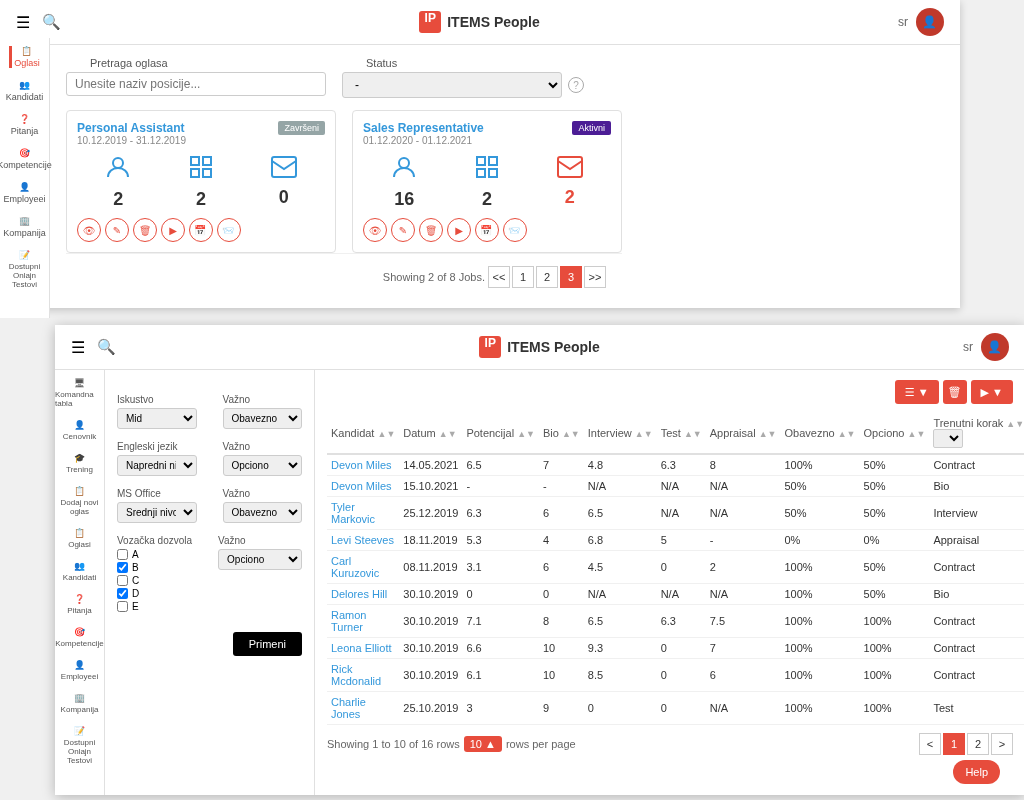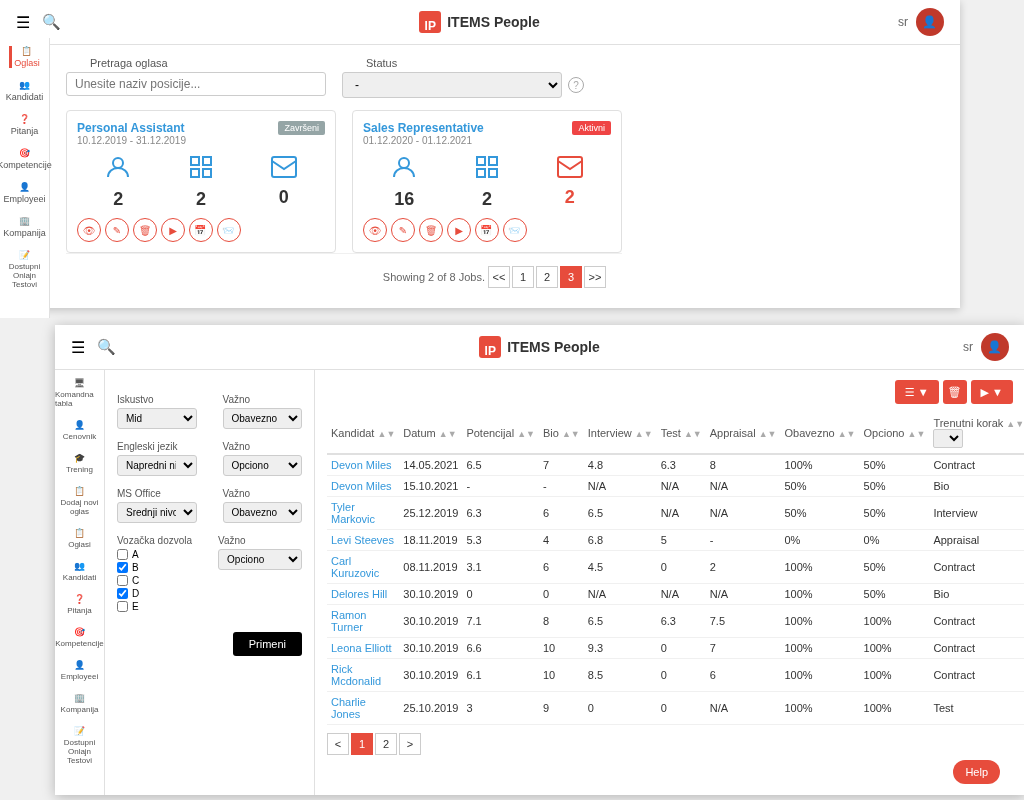--- a/index.html
+++ b/index.html
@@ -102,21 +102,21 @@
     }
     .job-title { color: #3498db; font-weight: bold; font-size: 12px; }
     .job-date { font-size: 10px; color: #888; }
     .badge {
       font-size: 9px;
       padding: 2px 6px;
       border-radius: 2px;
       color: #fff;
     }
     .badge-done { background: #95a5a6; }
-    .badge-active { background: #ef4444; }
+    .badge-active { background: #4c1d95; }
 
     .job-stats {
       display: flex;
       justify-content: space-around;
       margin: 8px 0;
       align-items: center;
     }
     .stat-item {
       display: flex;
       flex-direction: column;
@@ -375,21 +375,21 @@
       color: #333;
     }
     .bottom-page-btn.active { background: #e74c3c; color: #fff; border-color: #e74c3c; }
 
     .logo-icon {
       width: 22px;
       height: 22px;
       background: #e74c3c;
       border-radius: 3px;
       display: flex;
-      align-items: flex-end;
+      align-items: flex-start;
       justify-content: center;
       color: #fff;
       font-size: 12px;
       font-weight: bold;
     }
 
     .help-btn {
       position: fixed;
       bottom: 16px;
       right: 24px;
@@ -911,20 +911,28 @@
       <td>N/A</td>
       <td>100%</td>
       <td>100%</td>
       <td>Test</td>
 
     </tr>
           </tbody>
       </table>
 
       <div class="table-footer">
+        <div class="rows-per-page">
+          <span>Showing 1 to 10 of 16 rows</span>
+          <span class="rows-badge">
+            <span>10</span>
+            <span> ▲</span>
+          </span>
+          <span>rows per page</span>
+        </div>
         <div class="bottom-page-btns">
           <div class="bottom-page-btn">&lt;</div>
           <div class="bottom-page-btn active">1</div>
           <div class="bottom-page-btn">2</div>
           <div class="bottom-page-btn">&gt;</div>
         </div>
       </div>
     </div>
   </div>
 </div>

